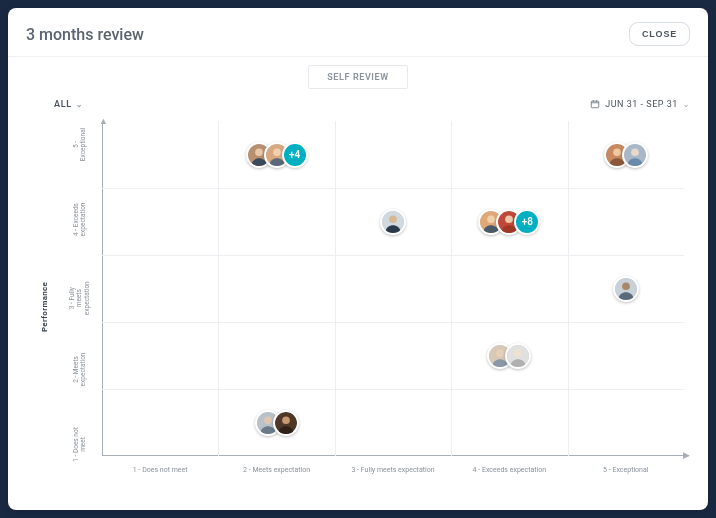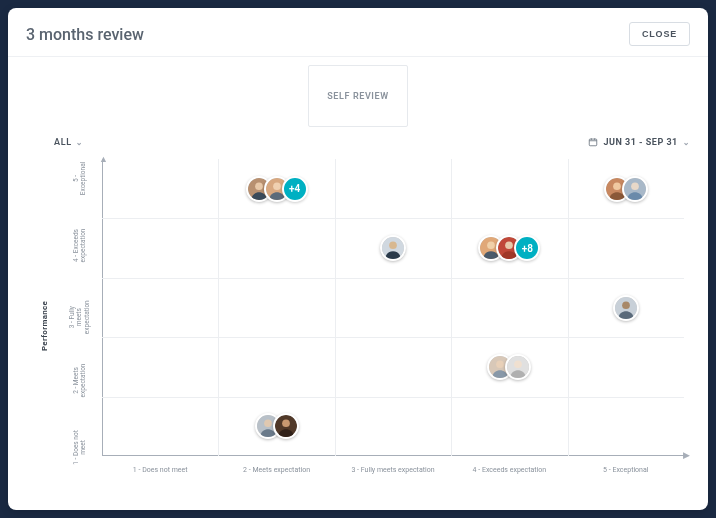--- a/index.html
+++ b/index.html
@@ -2,32 +2,32 @@
 <html><head>
 <meta charset="utf-8">
 <style>
   * { box-sizing: border-box; margin: 0; padding: 0; }
   html, body { width: 716px; height: 518px; font-family: -apple-system, BlinkMacSystemFont, "Segoe UI", Roboto, sans-serif; }
   body { background: #1a2942; padding: 8px; }
   .card { background: #fff; border-radius: 8px; width: 100%; height: 100%; display: flex; flex-direction: column; box-shadow: 0 2px 8px rgba(0,0,0,0.15); overflow: hidden; }
 
   .header { display: flex; align-items: center; justify-content: space-between; padding: 14px 18px 10px 18px; }
   .title { font-size: 16px; color: #5a6470; font-weight: 500; }
-  .close-btn { font-size: 9px; letter-spacing: 0.8px; color: #4a535e; border: 1px solid #d8dde3; background: #fff; padding: 6px 12px; border-radius: 3px; cursor: pointer; font-weight: 600; }
+  .close-btn { font-size: 9px; letter-spacing: 0.8px; color: #4a535e; border: 1px solid #d8dde3; background: #fff; padding: 6px 12px; border-radius: 9px; cursor: pointer; font-weight: 600; }
 
   .divider { height: 1px; background: #eef0f3; margin: 0 0 8px 0; }
 
   .tabs { display: flex; justify-content: center; gap: 8px; }
-  .tab { font-size: 9px; letter-spacing: 0.6px; color: #6b7580; padding: 25px 18px; font-weight: 600; cursor: pointer; text-align: center; }
+  .tab { font-size: 9px; letter-spacing: 0.6px; color: #6b7580; padding: 6px 18px; font-weight: 600; cursor: pointer; text-align: center; }
   .tab.active { color: #00a6b8; border-bottom: 2px solid #00b8c9; }
   .tab.inactive { background: #fff; border: 1px solid #e6e9ed; border-radius: 2px; color: #8a929c; }
 
   .controls { display: flex; justify-content: space-between; align-items: center; padding: 10px 18px 6px 18px; margin-left: 28px; }
   .filter { font-size: 9px; letter-spacing: 0.7px; color: #4a535e; font-weight: 600; display: flex; align-items: center; gap: 4px; cursor: pointer; }
-  .date { font-size: 9px; letter-spacing: 0.5px; color: #4a535e; font-weight: 700; display: flex; align-items: flex-end; gap: 5px; cursor: pointer; }
+  .date { font-size: 9px; letter-spacing: 0.5px; color: #4a535e; font-weight: 400; display: flex; align-items: flex-end; gap: 5px; cursor: pointer; }
   .chev { font-size: 8px; color: #9aa2ad; }
   .cal-icon { width: 10px; height: 10px; display: inline-block; }
 
   .chart-wrap { flex: 1; position: relative; padding: 4px 18px 16px 18px; }
   .chart { position: relative; width: 100%; height: 100%; }
 
   .y-title { position: absolute; left: 18px; top: 50%; transform: translate(-50%, -50%) rotate(-90deg); font-size: 8px; font-weight: 700; color: #3a424d; letter-spacing: 0.3px; }
 
   .plot { position: absolute; left: 76px; right: 6px; top: 2px; bottom: 38px; }
   .y-axis-line { position: absolute; left: 0; top: 0; bottom: 0; width: 1px; background: #a7aeb8; }

